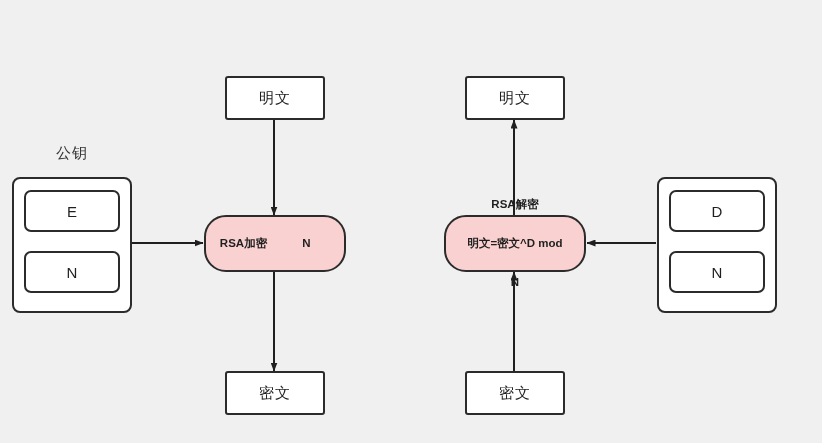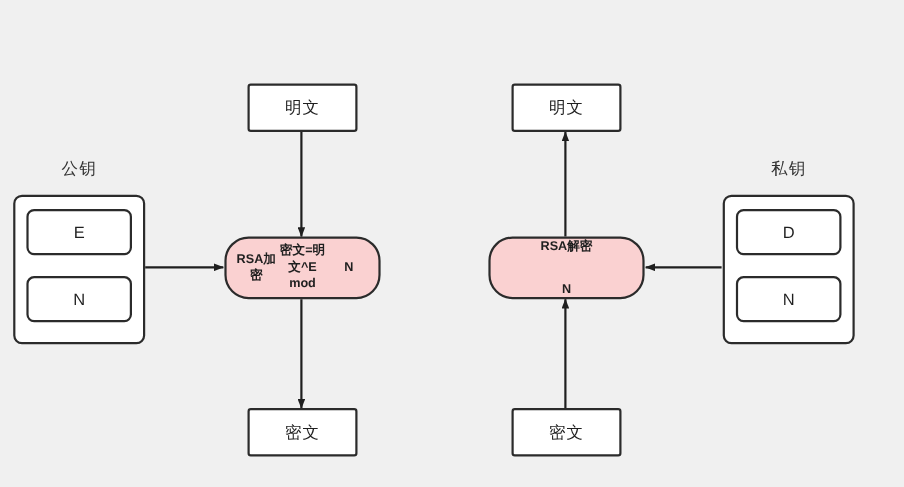--- a/index.html
+++ b/index.html
@@ -118,21 +118,20 @@
 
     <line x1="656" y1="243" x2="587" y2="243" marker-end="url(#arrowhead)"></line>
   </svg>
 
   <div class="node data-box" style="left:225px; top:76px; width:100px; height:44px;">
     <span>明文</span>
   </div>
 
   <div class="node process-box" style="left:204px; top:215px; width:142px; height:57px; flex-direction:row; justify-content:center;">
     <span class="ptext">RSA加密</span>
-    <span class="ptext">密文=明文^E mod</span>
     <span class="ptext">N</span>
   </div>
 
   <div class="node data-box" style="left:225px; top:371px; width:100px; height:44px;">
     <span>密文</span>
   </div>
 
   <div class="key-title" style="left:12px; top:144px; width:120px;">公钥</div>
 
   <div class="node key-container" style="left:12px; top:177px; width:120px; height:136px;">
@@ -143,28 +142,28 @@
   <div class="key-slot" style="left:24px; top:251px; width:96px; height:42px;">
     <span>N</span>
   </div>
 
   <div class="node data-box" style="left:465px; top:76px; width:100px; height:44px;">
     <span>明文</span>
   </div>
 
   <div class="node process-box" style="left:444px; top:215px; width:142px; height:57px; flex-direction:column; justify-content:center;gap:24px;">
     <span class="ptext">RSA解密</span>
+    <span class="ptext">明文=密文^D mod</span>
     <span class="ptext">N</span>
   </div>
 
   <div class="node data-box" style="left:465px; top:371px; width:100px; height:44px;">
     <span>密文</span>
   </div>
 
-  <div class="key-title" style="left:657px; top:144px; width:120px;">私钥</div>
 
   <div class="node key-container" style="left:657px; top:177px; width:120px; height:136px;">
   </div>
   <div class="key-slot" style="left:669px; top:190px; width:96px; height:42px;">
     <span>D</span>
   </div>
   <div class="key-slot" style="left:669px; top:251px; width:96px; height:42px;">
     <span>N</span>
   </div>
 

